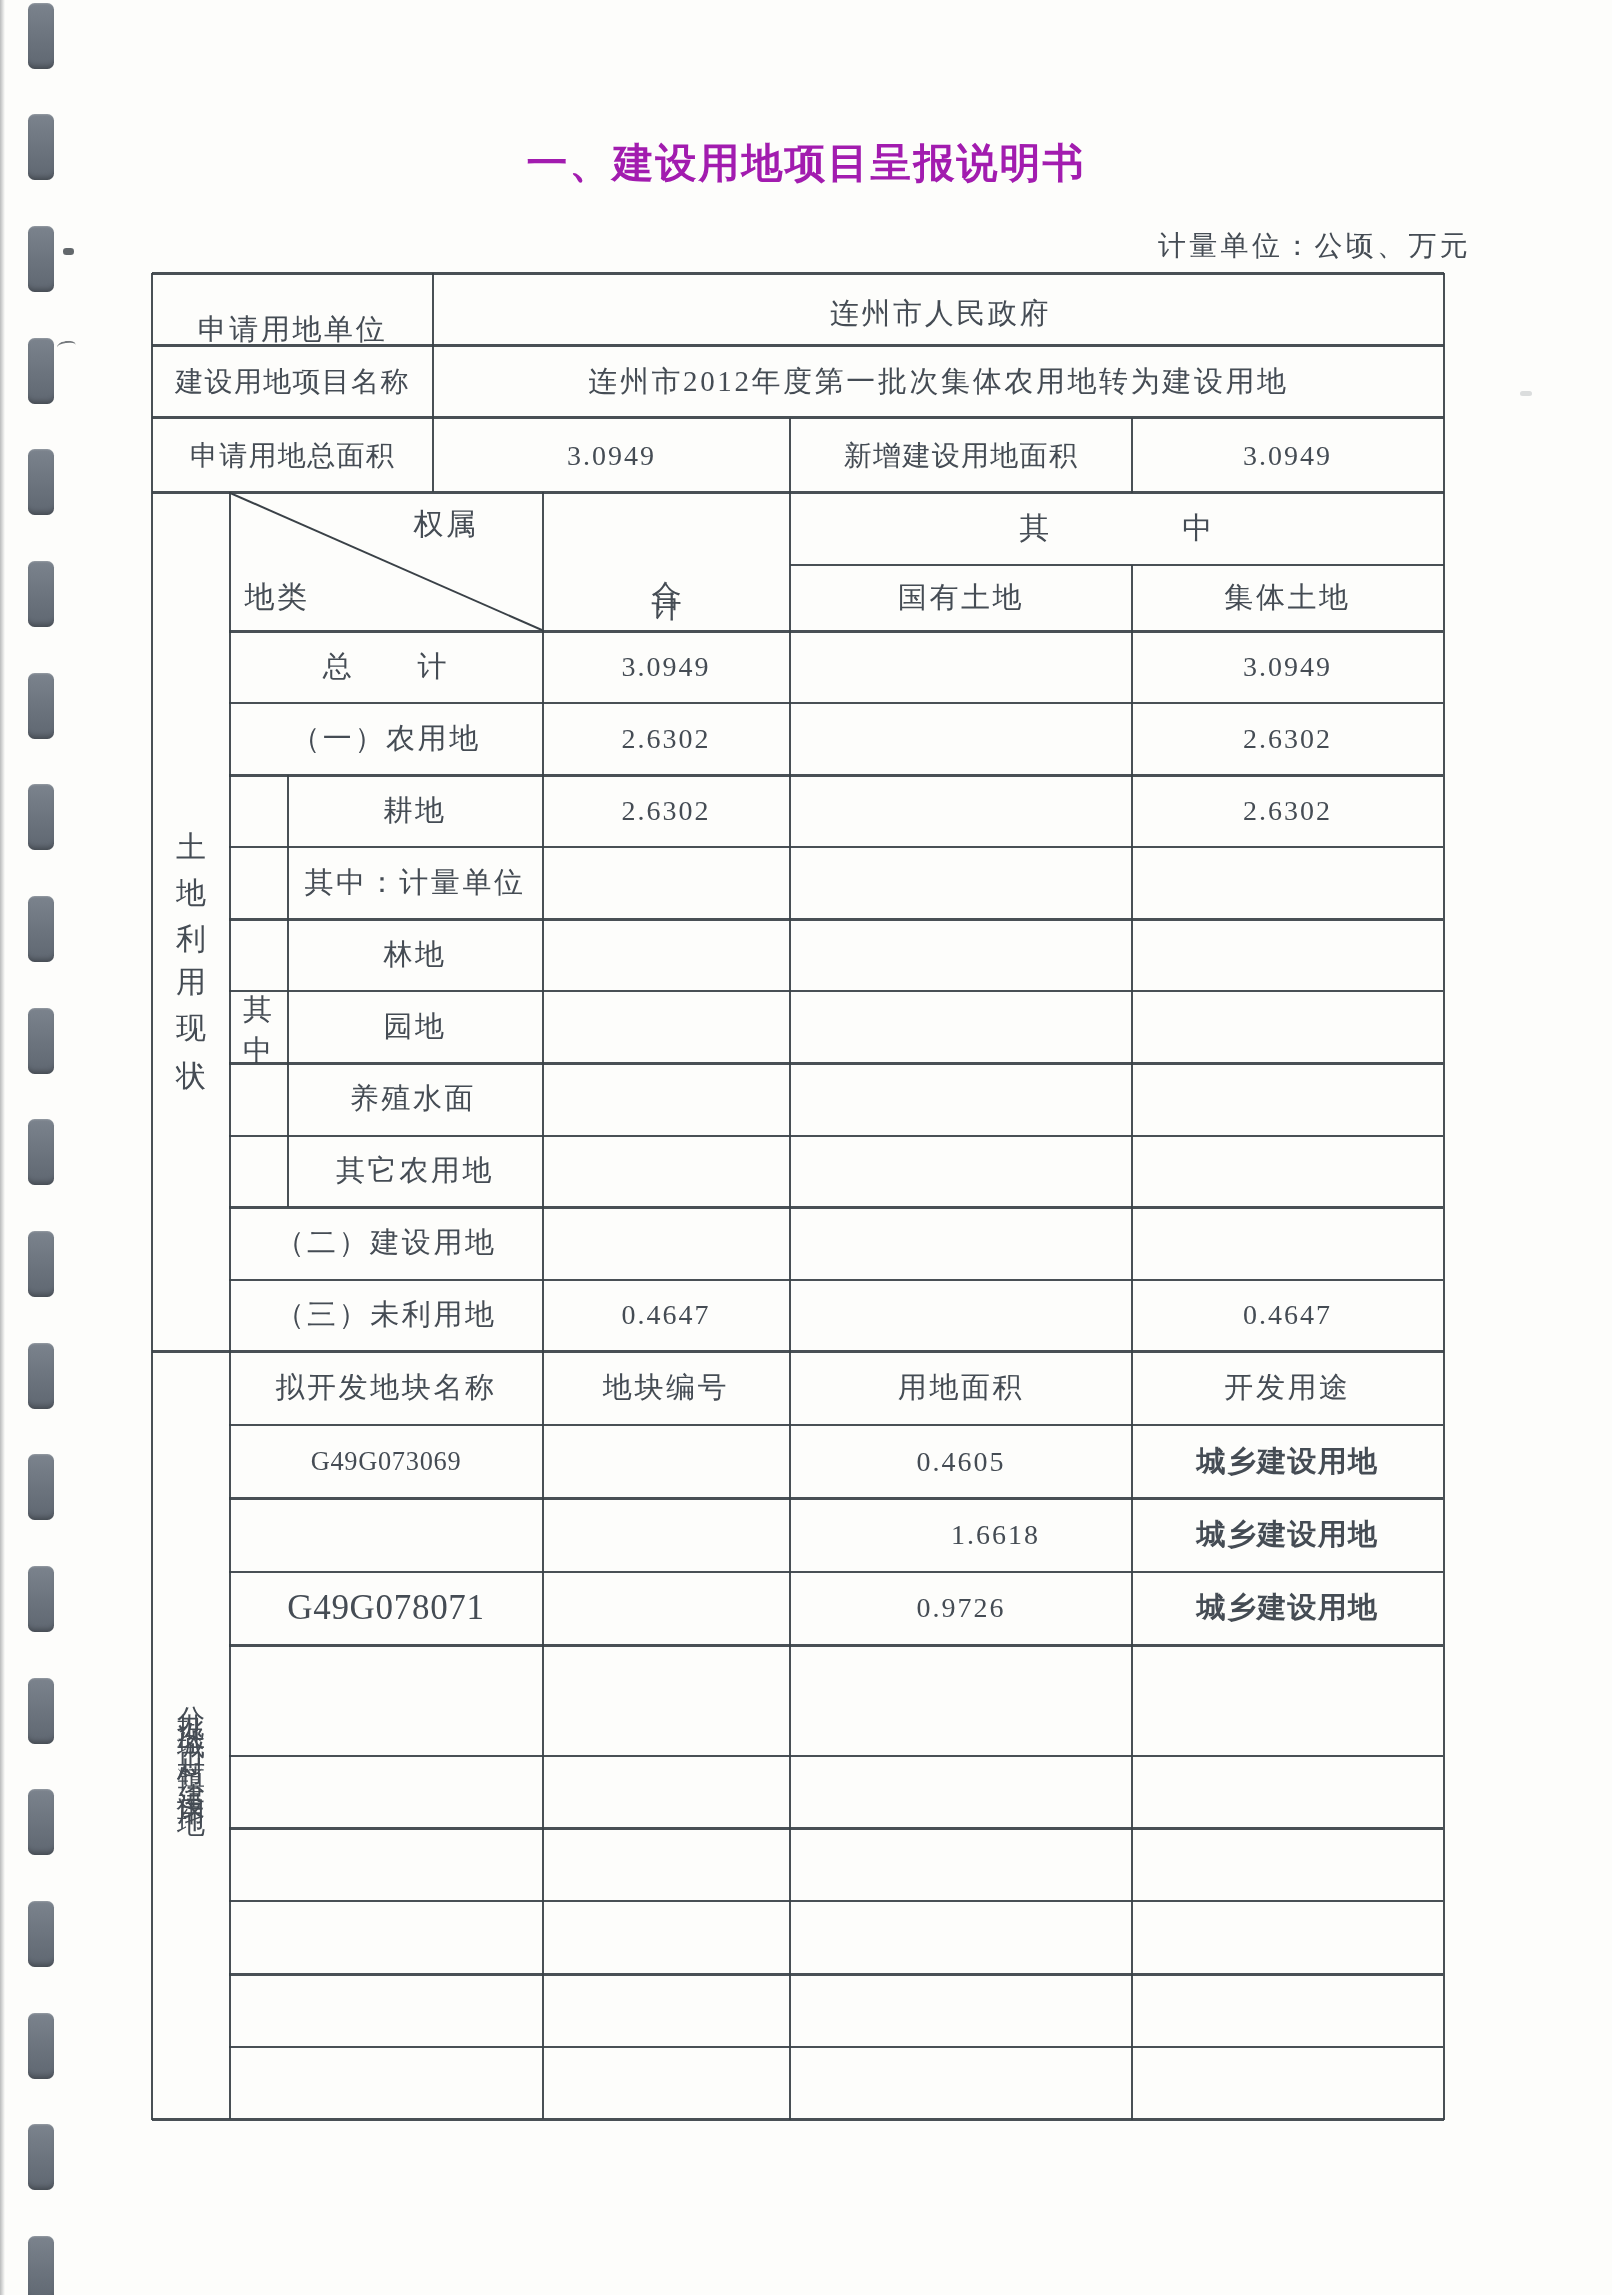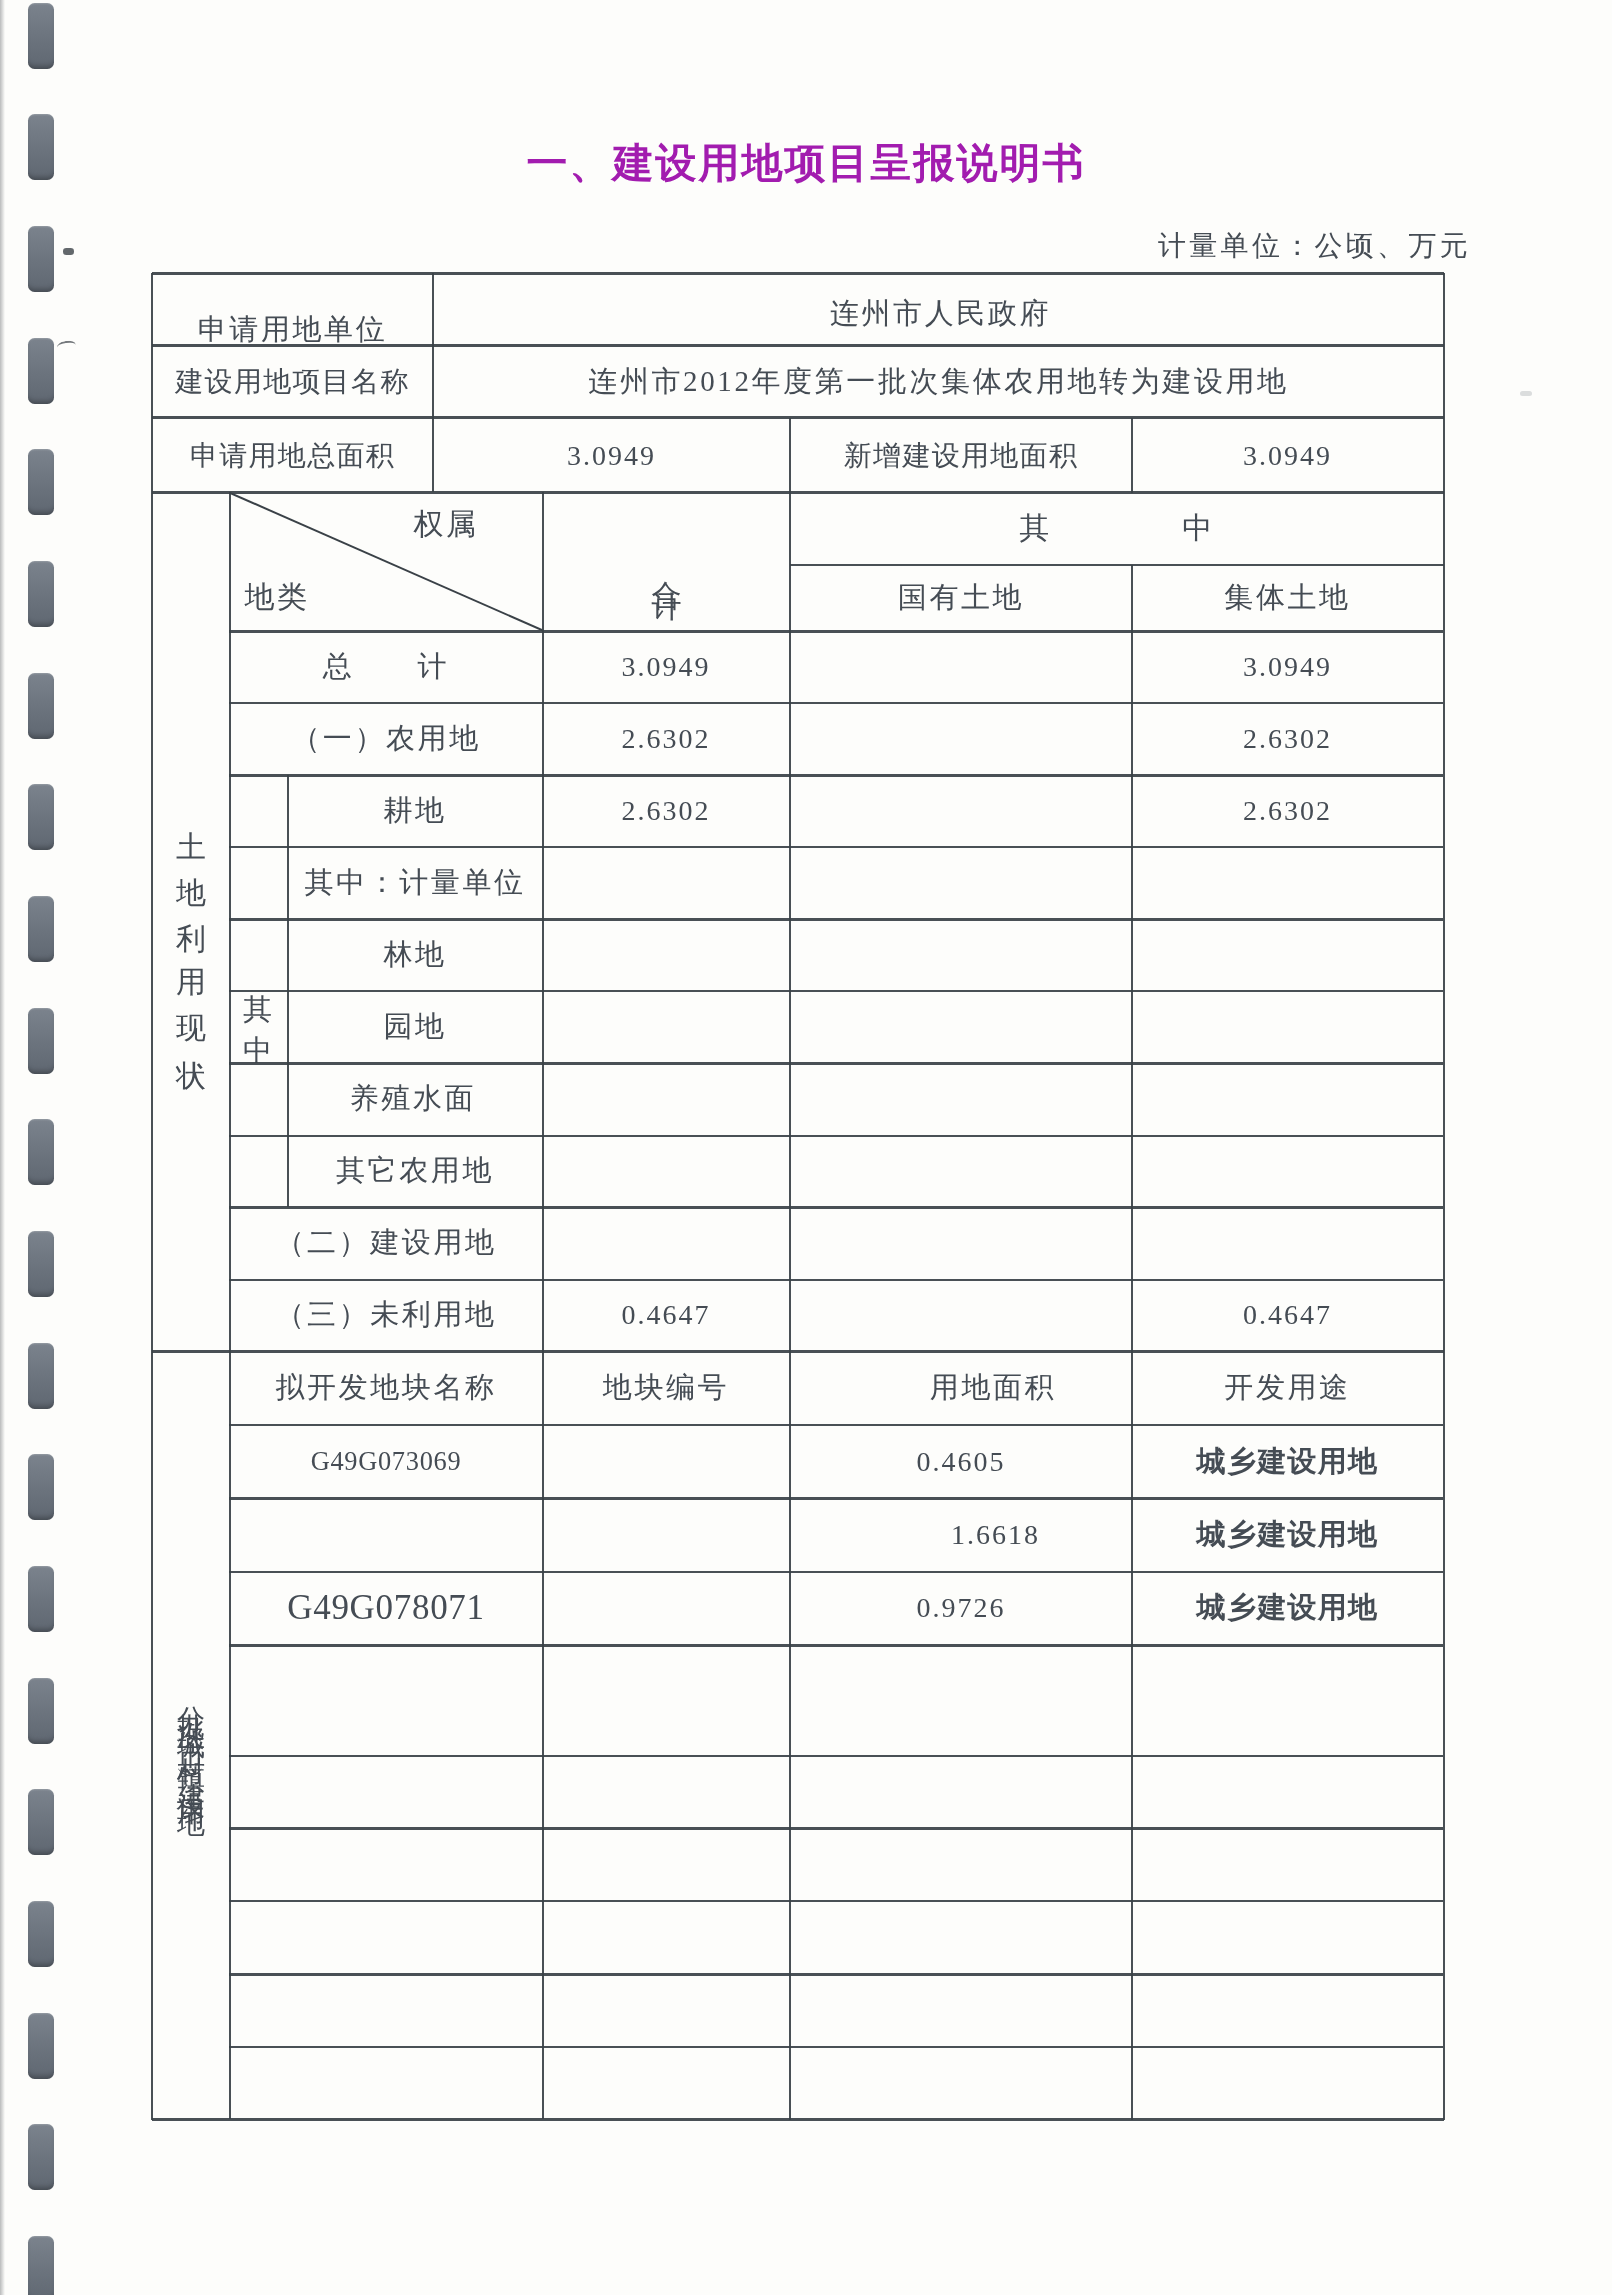--- a/index.html
+++ b/index.html
@@ -49,21 +49,21 @@
   #col-state{left:790px;top:565px;width:342px;height:66px;}
   #col-collective{left:1131px;top:565px;width:313px;height:66px;}
   #vlabel-landuse{left:152px;top:492px;width:77px;height:859px;font-size:30px;}
   #vlabel-landuse span{letter-spacing:46px;margin-bottom:-46px;}
   #vlabel-among{left:229px;top:775px;width:58px;height:432px;font-size:29px;}
   #vlabel-among span{letter-spacing:41px;margin-bottom:-41px;}
   #vlabel-parcel{left:152px;top:1351px;width:77px;height:768px;font-size:28px;}
   #vlabel-parcel span{letter-spacing:8.6px;margin-bottom:-8.6px;}
   #ph-name{left:229px;top:1351px;width:314px;height:73px;}
   #ph-code{left:543px;top:1351px;width:246px;height:73px;}
-  #ph-area{left:790px;top:1351px;width:342px;height:73px;padding-left:32px;}
+  #ph-area{left:790px;top:1351px;width:342px;height:73px;}
   #ph-use{left:1131px;top:1351px;width:313px;height:73px;}
   #diagonal{position:absolute;left:229px;top:492px;}
 </style>
 </head>
 <body>
 
 <div id="page">
   <div id="left-edge"></div>
 
   <div id="page-title">一、建设用地项目呈报说明书</div>

